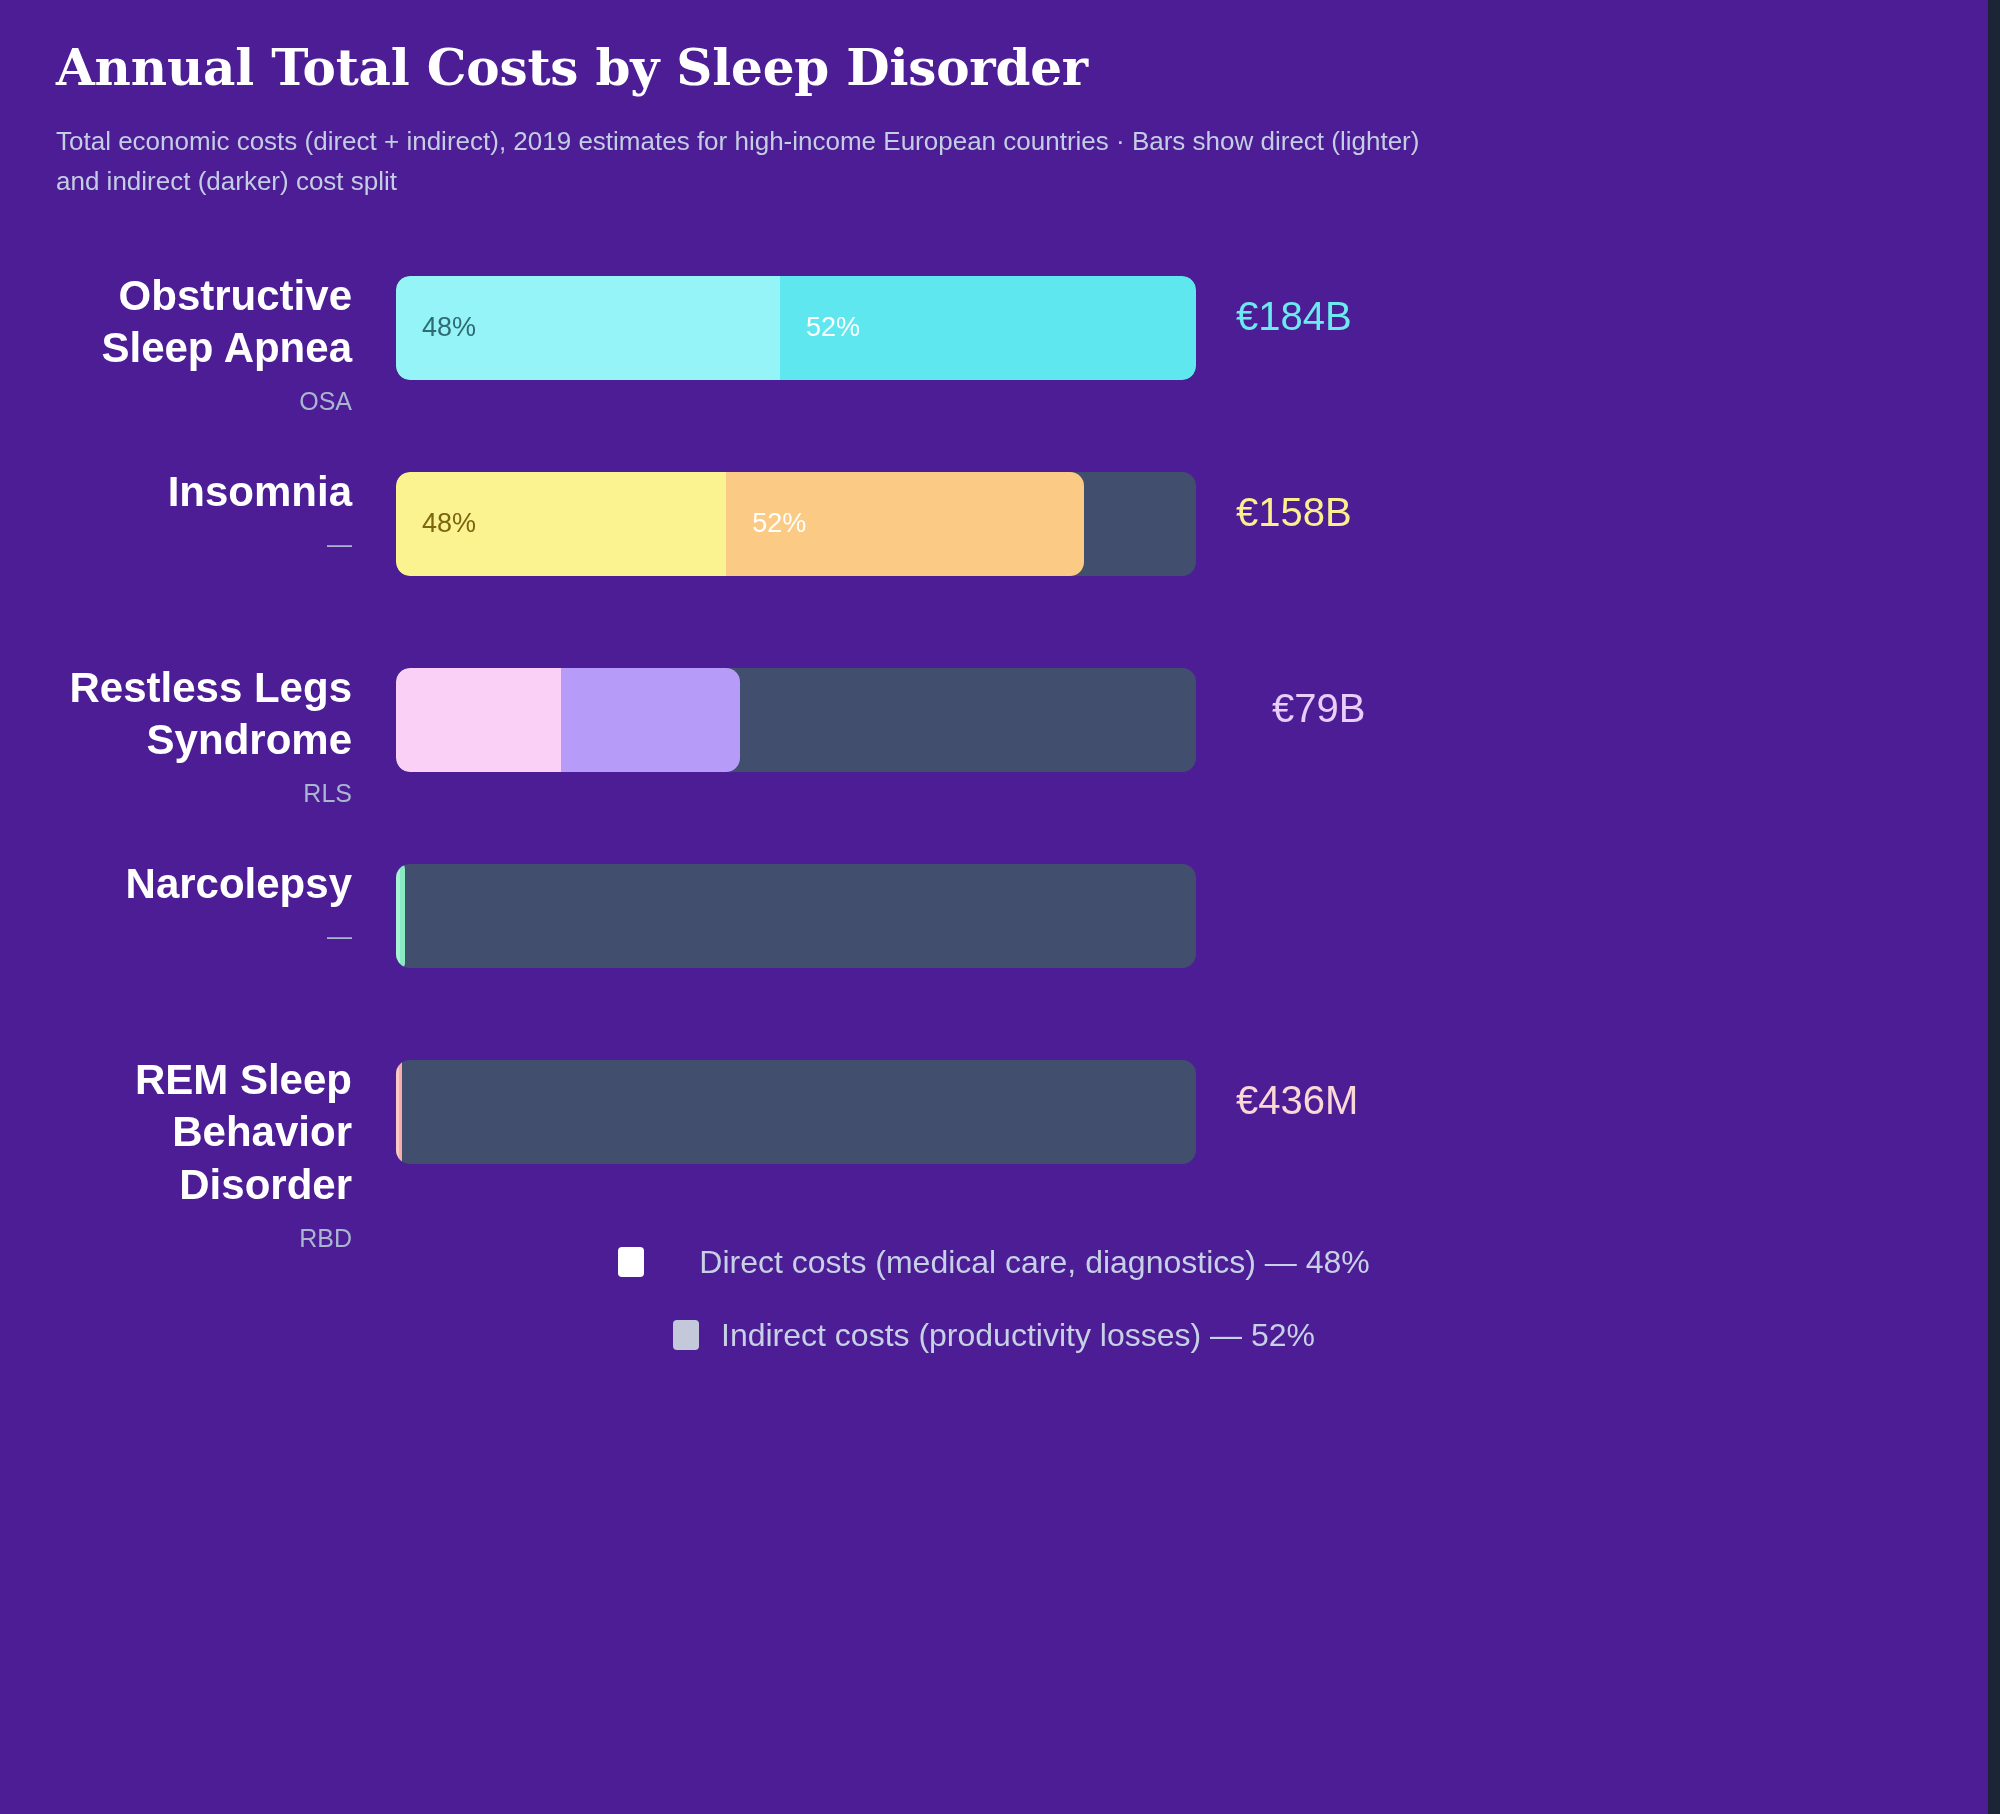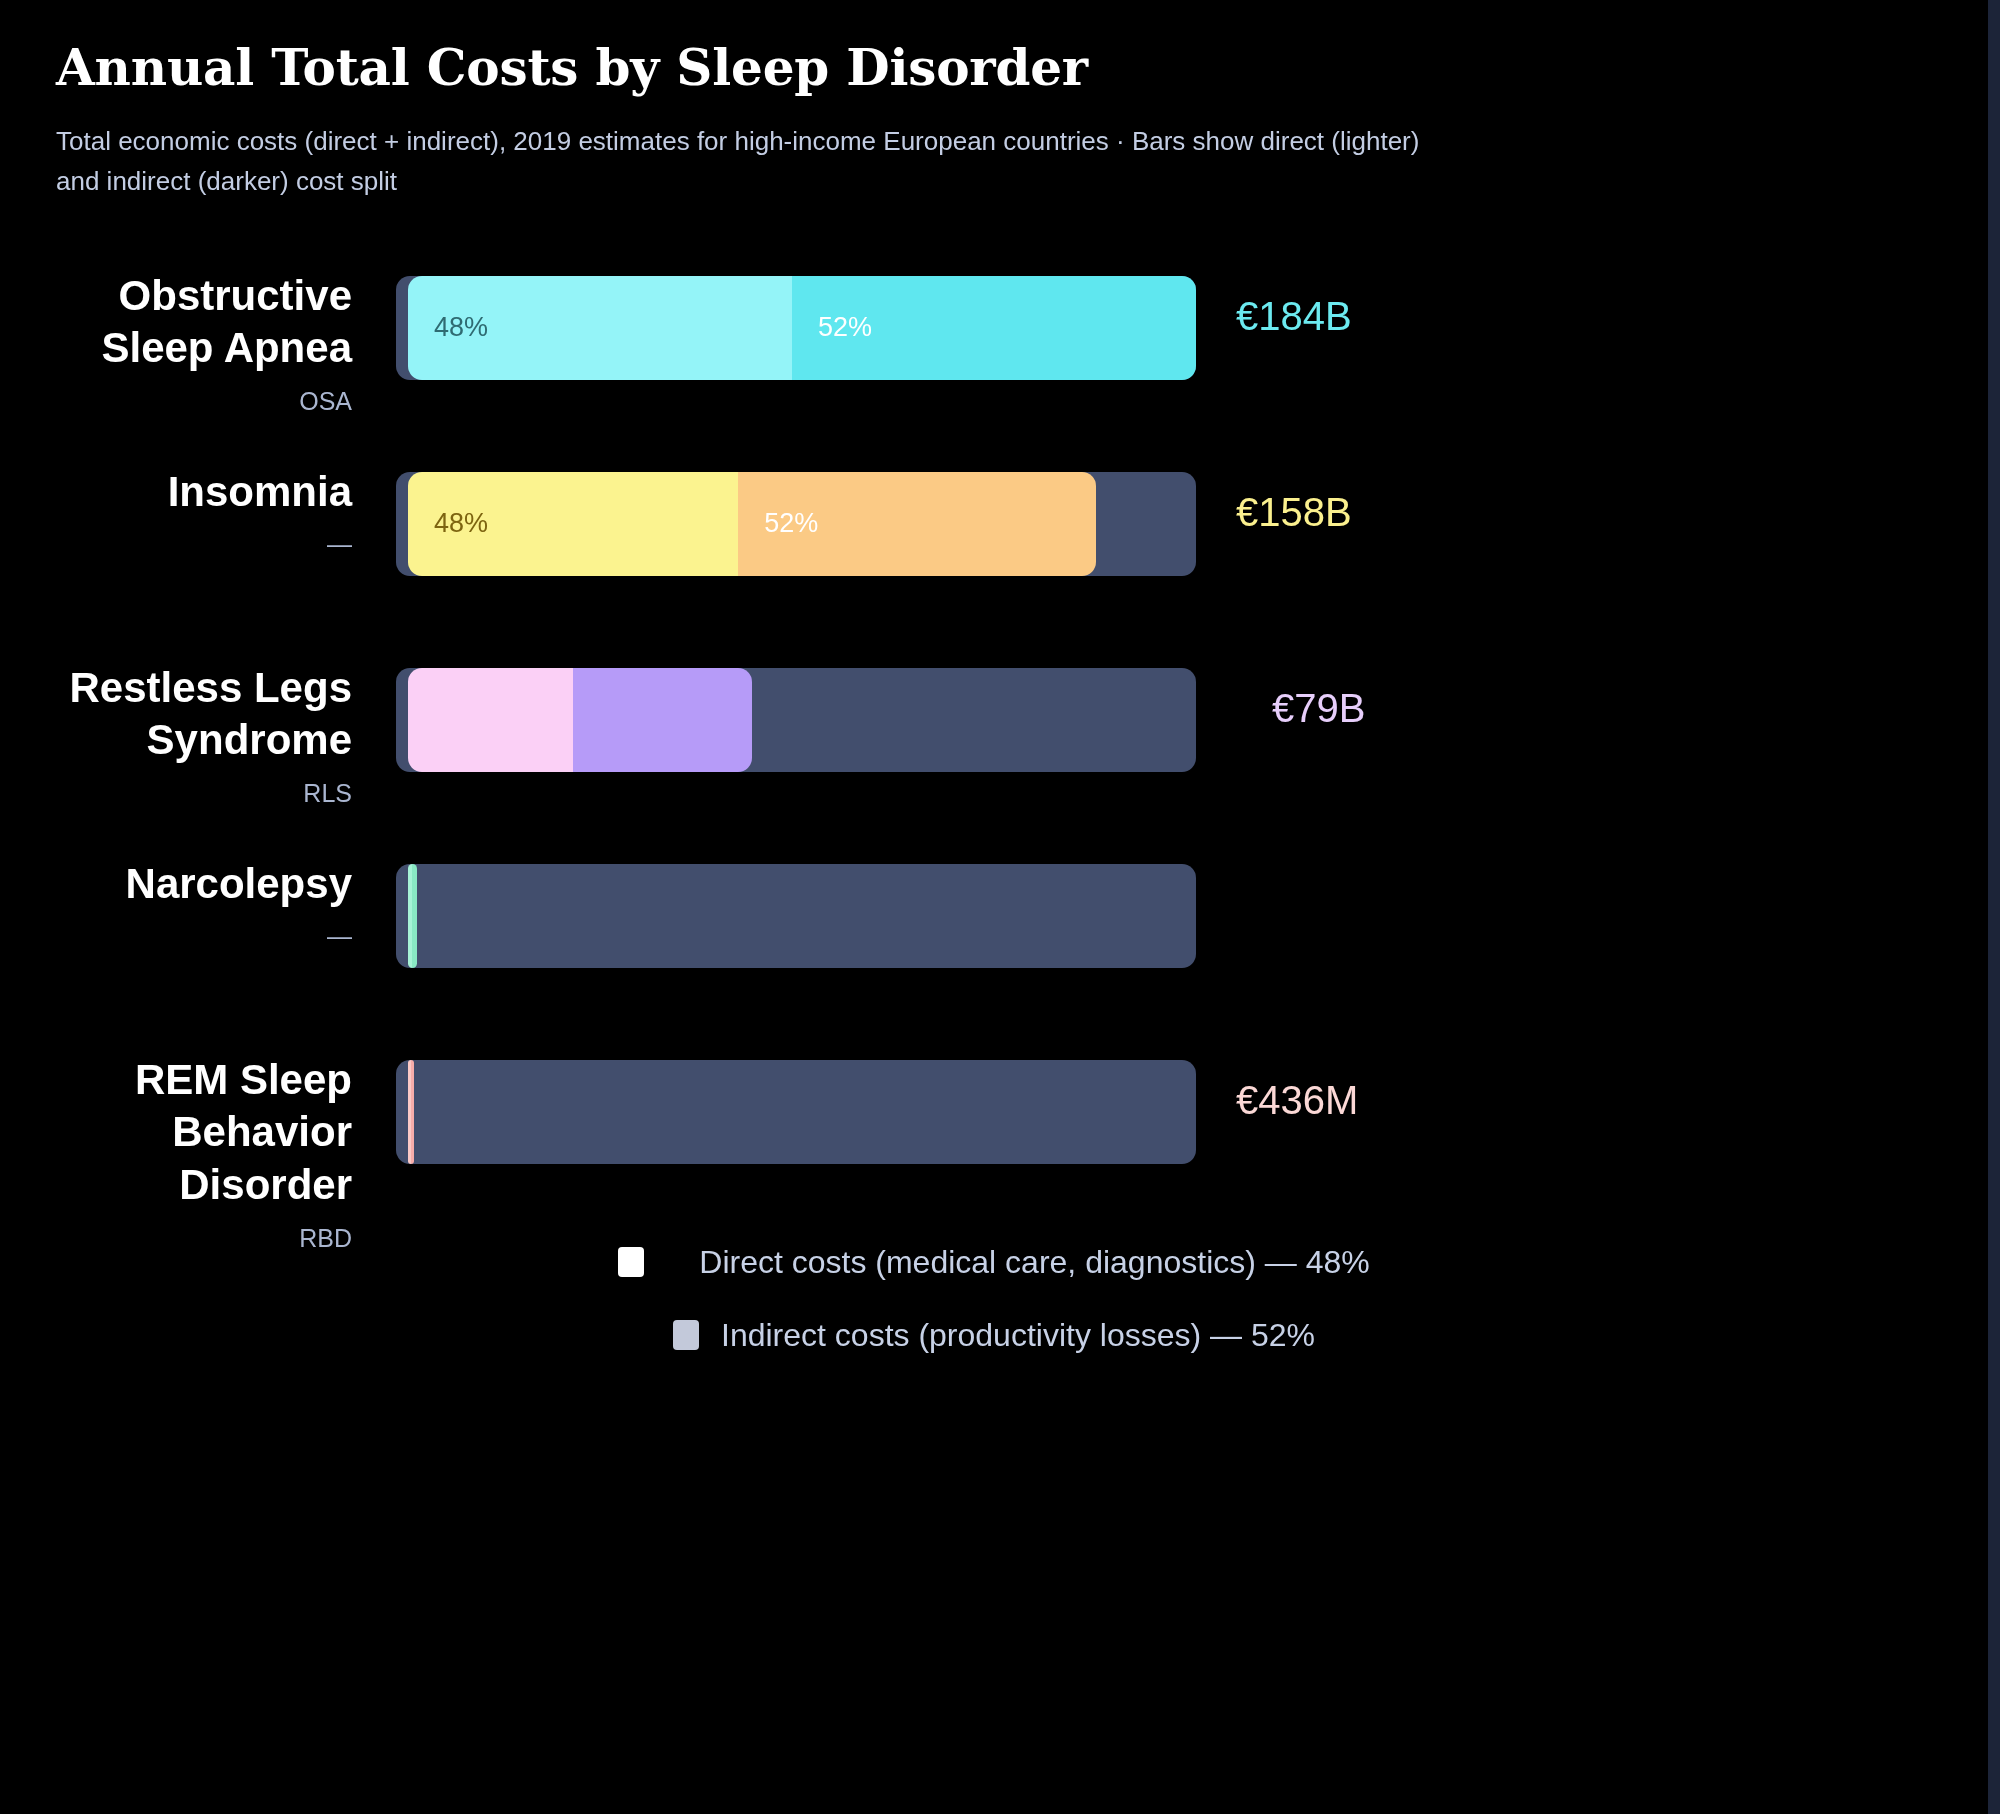--- a/index.html
+++ b/index.html
@@ -11,21 +11,21 @@
     width: 2000px;
     height: 1814px;
     font-family: "Liberation Sans", sans-serif;
     overflow: hidden;
   }
 
   #root {
     position: relative;
     width: 2000px;
     height: 1814px;
-    background: #000000;
+    background: #4c1d95;
     box-sizing: border-box;
   }
 
   
   .edge-strip {
     position: absolute;
     top: 0;
     right: 0;
     width: 12px;
     height: 100%;
@@ -102,21 +102,21 @@
   .track {
     position: relative;
     width: 800px;
     height: 104px;
     background: #424e6d;
     border-radius: 14px;
     overflow: hidden;
   }
   .fill {
     position: absolute;
-    left: 12px;
+    left: 0;
     top: 0;
     height: 104px;
     border-radius: 14px;
     display: flex;
     overflow: hidden;
   }
   .seg {
     height: 104px;
     display: flex;
     align-items: center;

